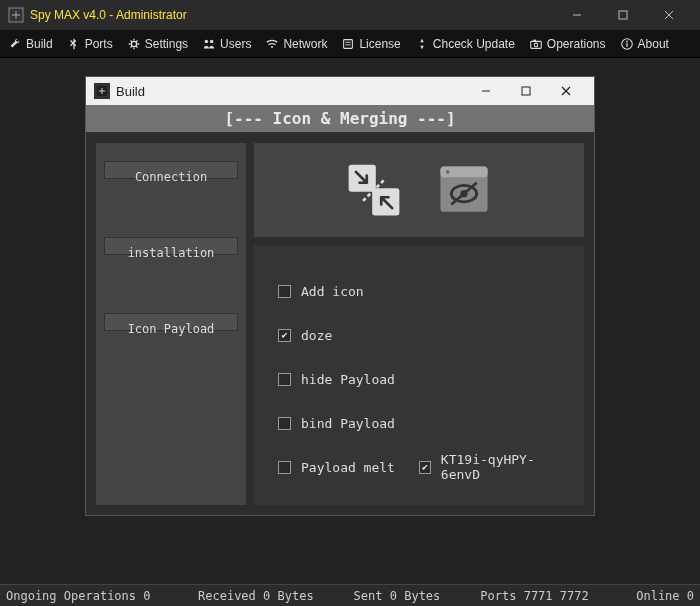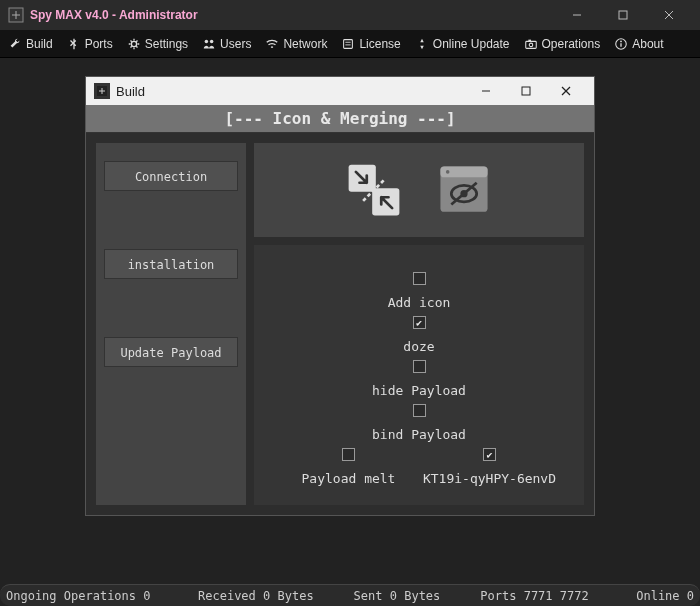--- a/index.html
+++ b/index.html
@@ -12,22 +12,21 @@
     overflow: hidden;
     position: relative;
   }
   .titlebar {
     height: 30px;
     background: #2b2b2b;
     display: flex;
     align-items: center;
     padding: 0 8px;
     font-size: 12px;
-    color: #f9a8d4;
-    font-weight: bold;
+    color: #fde047;
   }
   .titlebar .app-icon {
     width: 16px; height: 16px;
     margin-right: 6px;
     display: flex; align-items: center; justify-content: center;
   }
   .titlebar .title-text { flex: 1; }
   .titlebar .win-controls { display: flex; gap: 0; }
   .titlebar .win-btn {
     width: 46px; height: 30px;
@@ -107,21 +106,21 @@
   }
   .sidebar {
     width: 150px;
     background: #444444;
     padding: 18px 8px;
     display: flex;
     flex-direction: column;
     gap: 58px;
   }
   .sidebar-btn {
-    height: 30px;
+    height: 18px;
     line-height: 30px;
     text-align: center;
     background: #505050;
     border: 1px solid #333;
     color: #ddd;
     font-family: "Consolas", monospace;
     font-size: 12px;
     cursor: pointer;
   }
   .content {
@@ -152,21 +151,20 @@
     align-items: center;
     font-family: "Consolas", monospace;
     font-size: 13px;
     color: #ddd;
   }
   .check-item {
     display: flex;
     align-items: center;
     gap: 10px;
     cursor: pointer;
-    flex-direction: column;
   }
   .check-item.fullrow { grid-column: 1 / span 2; }
   .cbox {
     width: 13px; height: 13px;
     border: 1px solid #999;
     background: #2a2a2a;
     display:flex;align-items:center;justify-content:center;
     font-size: 11px;
     color: #eee;
   }
@@ -176,21 +174,20 @@
     left: 0; right: 0; bottom: 0;
     height: 22px;
     background: #2b2b2b;
     display: flex;
     align-items: center;
     font-family: "Consolas", monospace;
     font-size: 12px;
     color: #ccc;
     padding: 0 6px;
     border-top: 1px solid #444;
-    border-radius: 10px;
   }
   .statusbar .st-seg {
     white-space: nowrap;
   }
   .statusbar .sp { flex: 1; }
   .statusbar .gap { width: 40px; }
 </style>
 </head>
 <body>
 
@@ -261,21 +258,21 @@
         <rect x="3" y="3" width="10" height="10" rx="1" fill="none" stroke="#ddd" stroke-width="1.2"></rect>
         <line x1="5" y1="6" x2="11" y2="6" stroke="#ddd"></line>
         <line x1="5" y1="9" x2="11" y2="9" stroke="#ddd"></line>
       </svg>
     <span>License</span>
   </div>
   <div class="tool-item">
     <svg viewBox="0 0 16 16">
         <path d="M8 2 L10 6 L6 6 Z M8 14 L6 10 L10 10 Z" fill="#ddd"></path>
       </svg>
-    <span>Online Update</span>
+    <span>Chceck Update</span>
   </div>
   <div class="tool-item">
     <svg viewBox="0 0 16 16">
         <rect x="2" y="5" width="12" height="8" rx="1" fill="none" stroke="#ddd" stroke-width="1.2"></rect>
         <circle cx="8" cy="9" r="2" fill="none" stroke="#ddd" stroke-width="1.2"></circle>
         <rect x="5" y="3" width="3" height="2" fill="#ddd"></rect>
       </svg>
     <span>Operations</span>
   </div>
   <div class="tool-item">
@@ -316,21 +313,21 @@
               <line x1="10" y1="2" x2="2" y2="10" stroke="#222" stroke-width="1.3"></line>
             </svg>
         </div>
       </div>
     </div>
     <div class="build-header">[--- Icon &amp; Merging ---]</div>
     <div class="build-body">
       <div class="sidebar">
         <div class="sidebar-btn">Connection</div>
         <div class="sidebar-btn">installation</div>
-        <div class="sidebar-btn">Update Payload</div>
+        <div class="sidebar-btn">Icon Payload</div>
       </div>
       <div class="content">
         <div class="icon-row">
           <div class="big-icon">
             <svg viewBox="0 0 64 64" width="58" height="58">
               <rect x="4" y="4" width="30" height="30" rx="3" fill="#ddd"></rect>
               <path d="M12 12 L24 24 M24 16 L24 24 L16 24" stroke="#333" stroke-width="3" fill="none" stroke-linecap="round" stroke-linejoin="round"></path>
               <line x1="20" y1="44" x2="44" y2="20" stroke="#ddd" stroke-width="3" stroke-dasharray="4 3"></line>
               <rect x="30" y="30" width="30" height="30" rx="3" fill="#ddd"></rect>
               <path d="M52 52 L40 40 M40 48 L40 40 L48 40" stroke="#333" stroke-width="3" fill="none" stroke-linecap="round" stroke-linejoin="round"></path>

